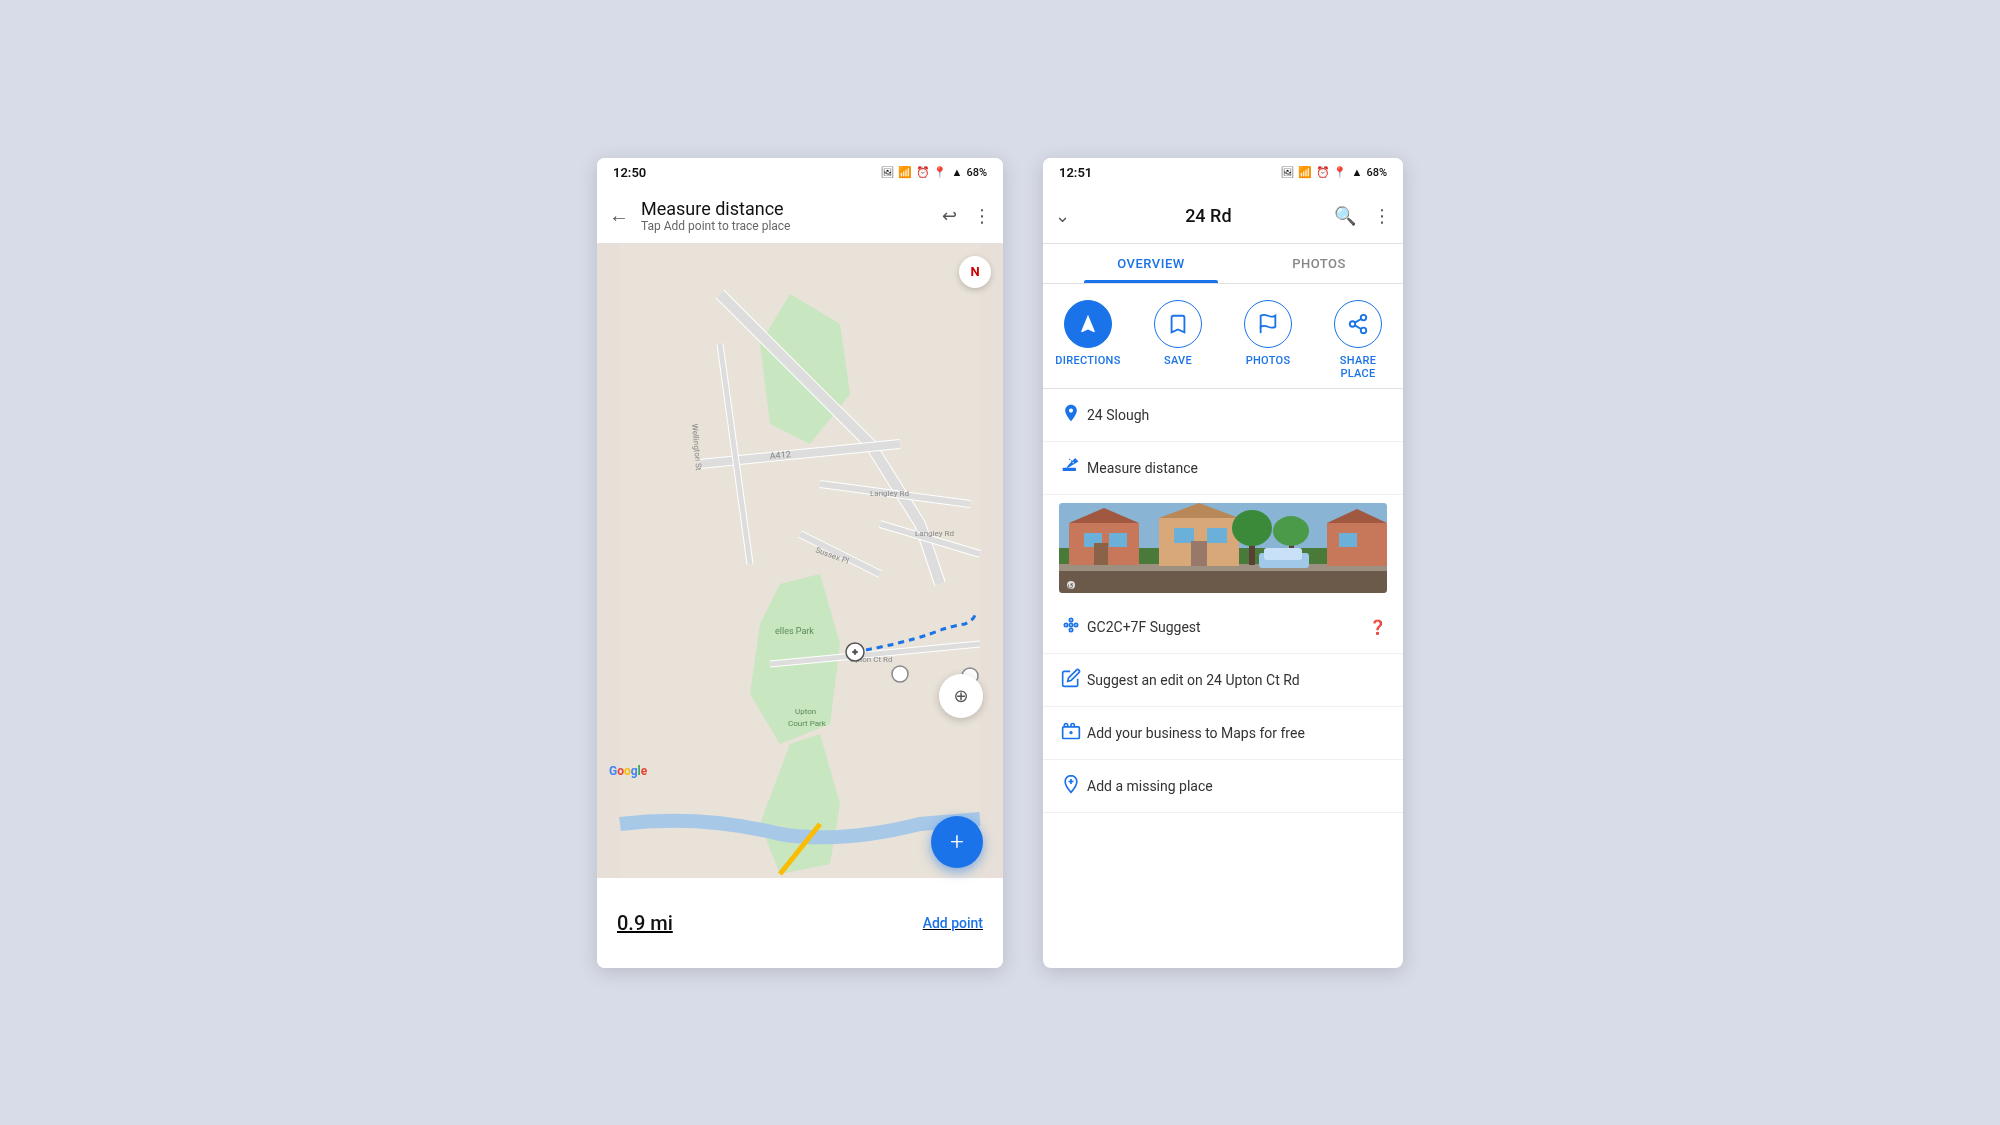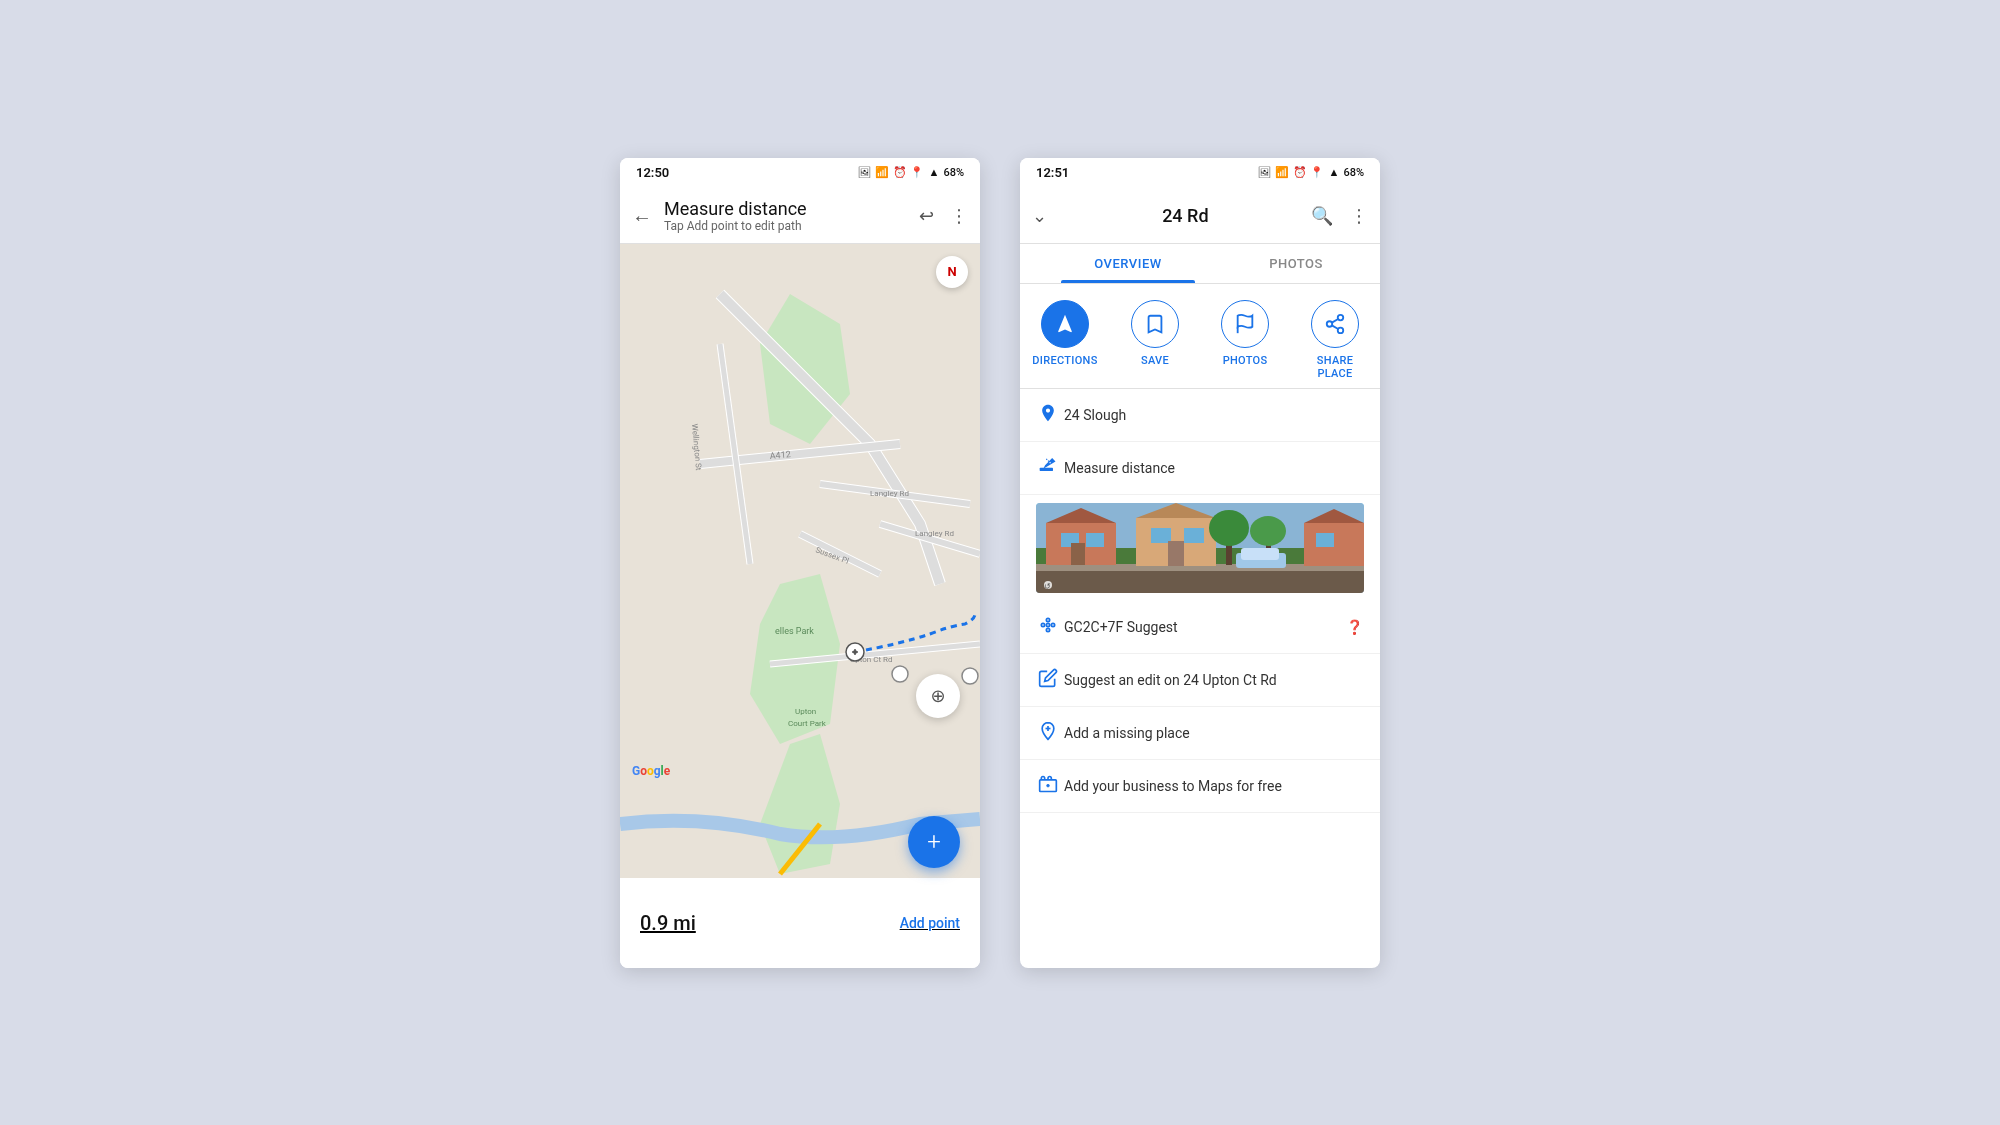--- a/index.html
+++ b/index.html
@@ -17,21 +17,21 @@
 
     
     .phone {
       background: white;
       border-radius: 8px;
       box-shadow: 0 4px 20px rgba(0,0,0,0.15);
       overflow: hidden;
       position: relative;
     }
     .phone-left {
-      width: 360px;
+      width: 406px;
       height: 810px;
     }
     .phone-right {
       width: 360px;
       height: 810px;
     }
 
     
     .status-bar {
       display: flex;
@@ -309,21 +309,21 @@
       <span>📍</span>
       <span>▲</span>
       <span>68%</span>
     </div>
   </div>
 
   <div class="toolbar">
     <span class="back-btn">←</span>
     <div class="title-block">
       <h1>Measure distance</h1>
-      <p>Tap Add point to edit path</p>
+      <p>Tap Add point to trace place</p>
     </div>
     <div class="toolbar-icons">
       <span>↩</span>
       <span>⋮</span>
     </div>
   </div>
 
   <div class="map-area">
     
     <div class="north-indicator">
@@ -569,33 +569,33 @@
           <path d="M11 4H4a2 2 0 0 0-2 2v14a2 2 0 0 0 2 2h14a2 2 0 0 0 2-2v-7"></path>
           <path d="M18.5 2.5a2.121 2.121 0 0 1 3 3L12 15l-4 1 1-4 9.5-9.5z"></path>
         </svg>
       </div>
       <span class="text">Suggest an edit on 24 Upton Ct Rd</span>
     </div>
 
     <div class="info-item">
       <div class="icon blue">
         <svg width="20" height="20" viewBox="0 0 24 24" fill="none" stroke="#1a73e8" stroke-width="2">
-          <path d="M12 2C8.13 2 5 5.13 5 9c0 5.25 7 13 7 13s7-7.75 7-13c0-3.87-3.13-7-7-7z"></path>
-          <line x1="12" y1="6" x2="12" y2="12"></line>
-          <line x1="9" y1="9" x2="15" y2="9"></line>
-        </svg>
-      </div>
-      <span class="text">Add a missing place</span>
-    </div>
-
-    <div class="info-item">
-      <div class="icon blue">
-        <svg width="20" height="20" viewBox="0 0 24 24" fill="none" stroke="#1a73e8" stroke-width="2">
           <rect x="2" y="7" width="20" height="14" rx="1"></rect>
           <path d="M16 7V5a2 2 0 0 0-4 0v2M8 7V5a2 2 0 0 0-4 0v2"></path>
           <line x1="12" y1="12" x2="12" y2="16"></line>
           <line x1="10" y1="14" x2="14" y2="14"></line>
         </svg>
       </div>
       <span class="text">Add your business to Maps for free</span>
     </div>
+
+    <div class="info-item">
+      <div class="icon blue">
+        <svg width="20" height="20" viewBox="0 0 24 24" fill="none" stroke="#1a73e8" stroke-width="2">
+          <path d="M12 2C8.13 2 5 5.13 5 9c0 5.25 7 13 7 13s7-7.75 7-13c0-3.87-3.13-7-7-7z"></path>
+          <line x1="12" y1="6" x2="12" y2="12"></line>
+          <line x1="9" y1="9" x2="15" y2="9"></line>
+        </svg>
+      </div>
+      <span class="text">Add a missing place</span>
+    </div>
   </div>
 </div>
 
 </body></html>

